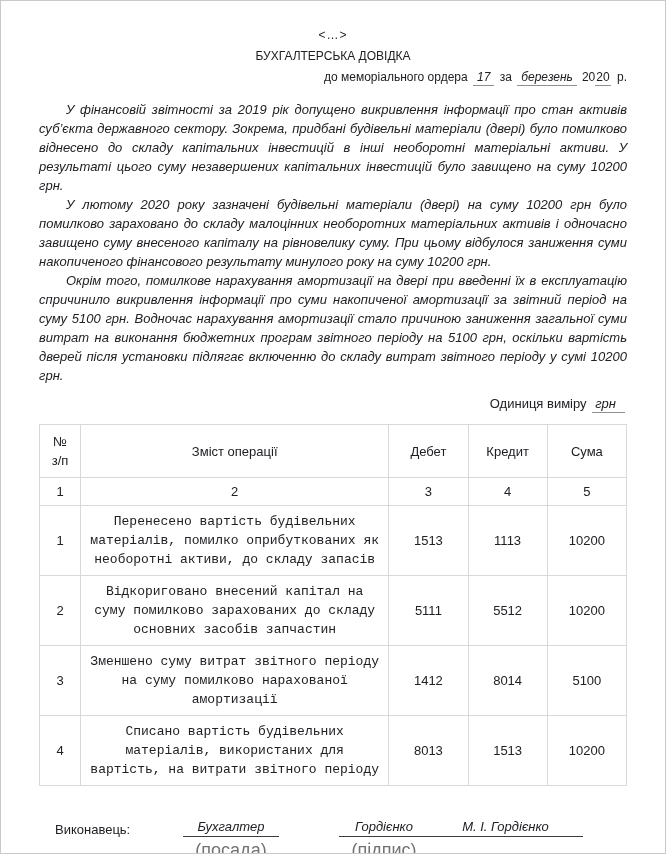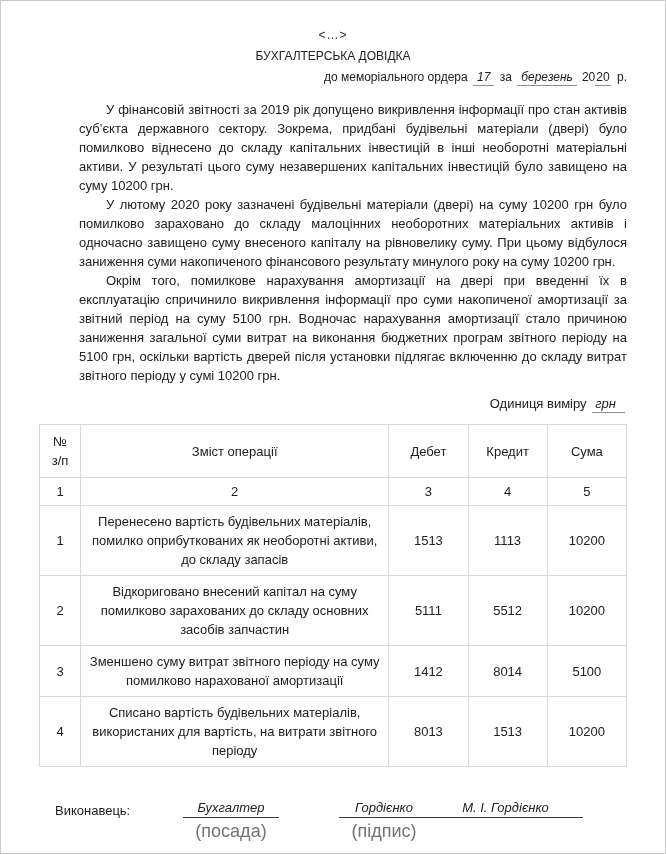--- a/index.html
+++ b/index.html
@@ -22,21 +22,21 @@
     border-bottom:1px solid #8f8f8f;
     padding:0 4px 1px 4px;
     margin:0 2px;
   }
   .blank-year {
     border-bottom:1px solid #8f8f8f;
     padding:0 1px 1px 1px;
     margin:0 3px 0 0;
   }
   .year-prefix { margin-left:3px; }
-  .paragraphs { margin-top:13px; font-size:13px; line-height:19px; text-align:justify;margin-left:40px; }
+  .paragraphs { margin-top:13px; font-style:italic; font-size:13px; line-height:19px; text-align:justify; }
   .paragraphs p { margin:0; text-indent:27px; }
   .unit-line { text-align:right; margin-top:11px; font-size:13px; }
   .unit-line .blank { padding:0 9px 1px 3px; }
 
   table.ops {
     width:100%;
     margin-top:13px;
     border-collapse:collapse;
     font-size:13px;
     line-height:19px;
@@ -45,21 +45,21 @@
   table.ops th, table.ops td {
     border:1px solid #d9d9d9;
     font-weight:normal;
     vertical-align:middle;
     text-align:center;
     padding:6px 8px;
   }
   table.ops th { height:40px; }
   th.wrap2 { white-space:pre-line; }
   tr.gridnum td { padding:4px 8px; }
-  td.content { text-align:left; padding:5px 12px; }
+  td.content { text-align:left; padding:5px 12px;font-family:Liberation Mono, monospace; }
 
   .sig-row { position:relative; font-size:13px; }
   .sig-row-1 { margin-top:33px; height:47px; }
   .sig-label { position:absolute; left:16px; top:3px; }
   .sig-block { position:absolute; top:0; text-align:center; }
   .sig-line {
     display:block;
     border-bottom:1px solid #3c3c3c;
     font-style:italic;
     padding-bottom:2px;

